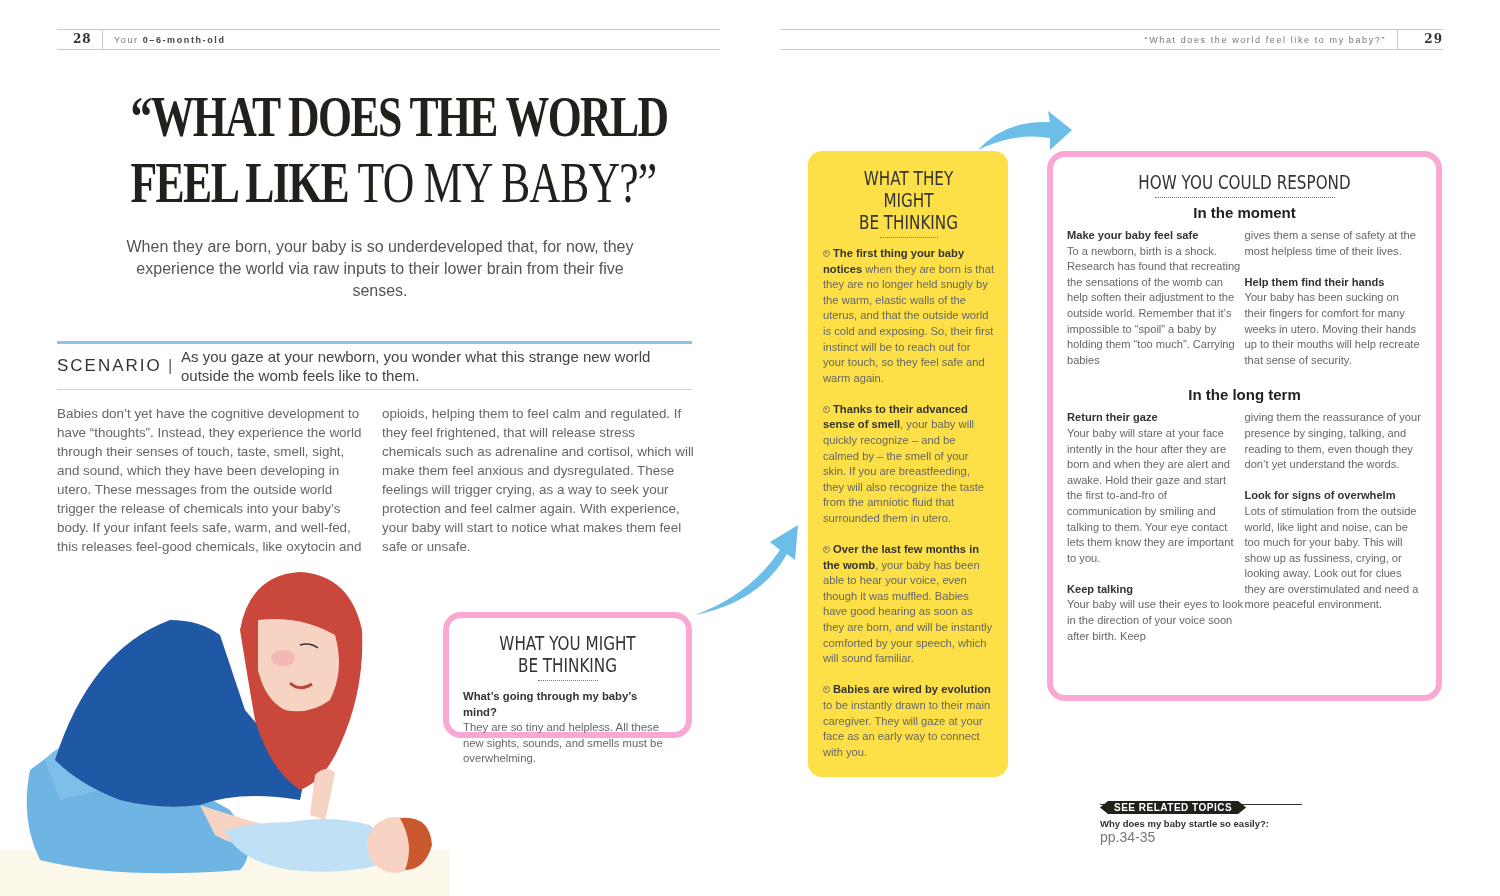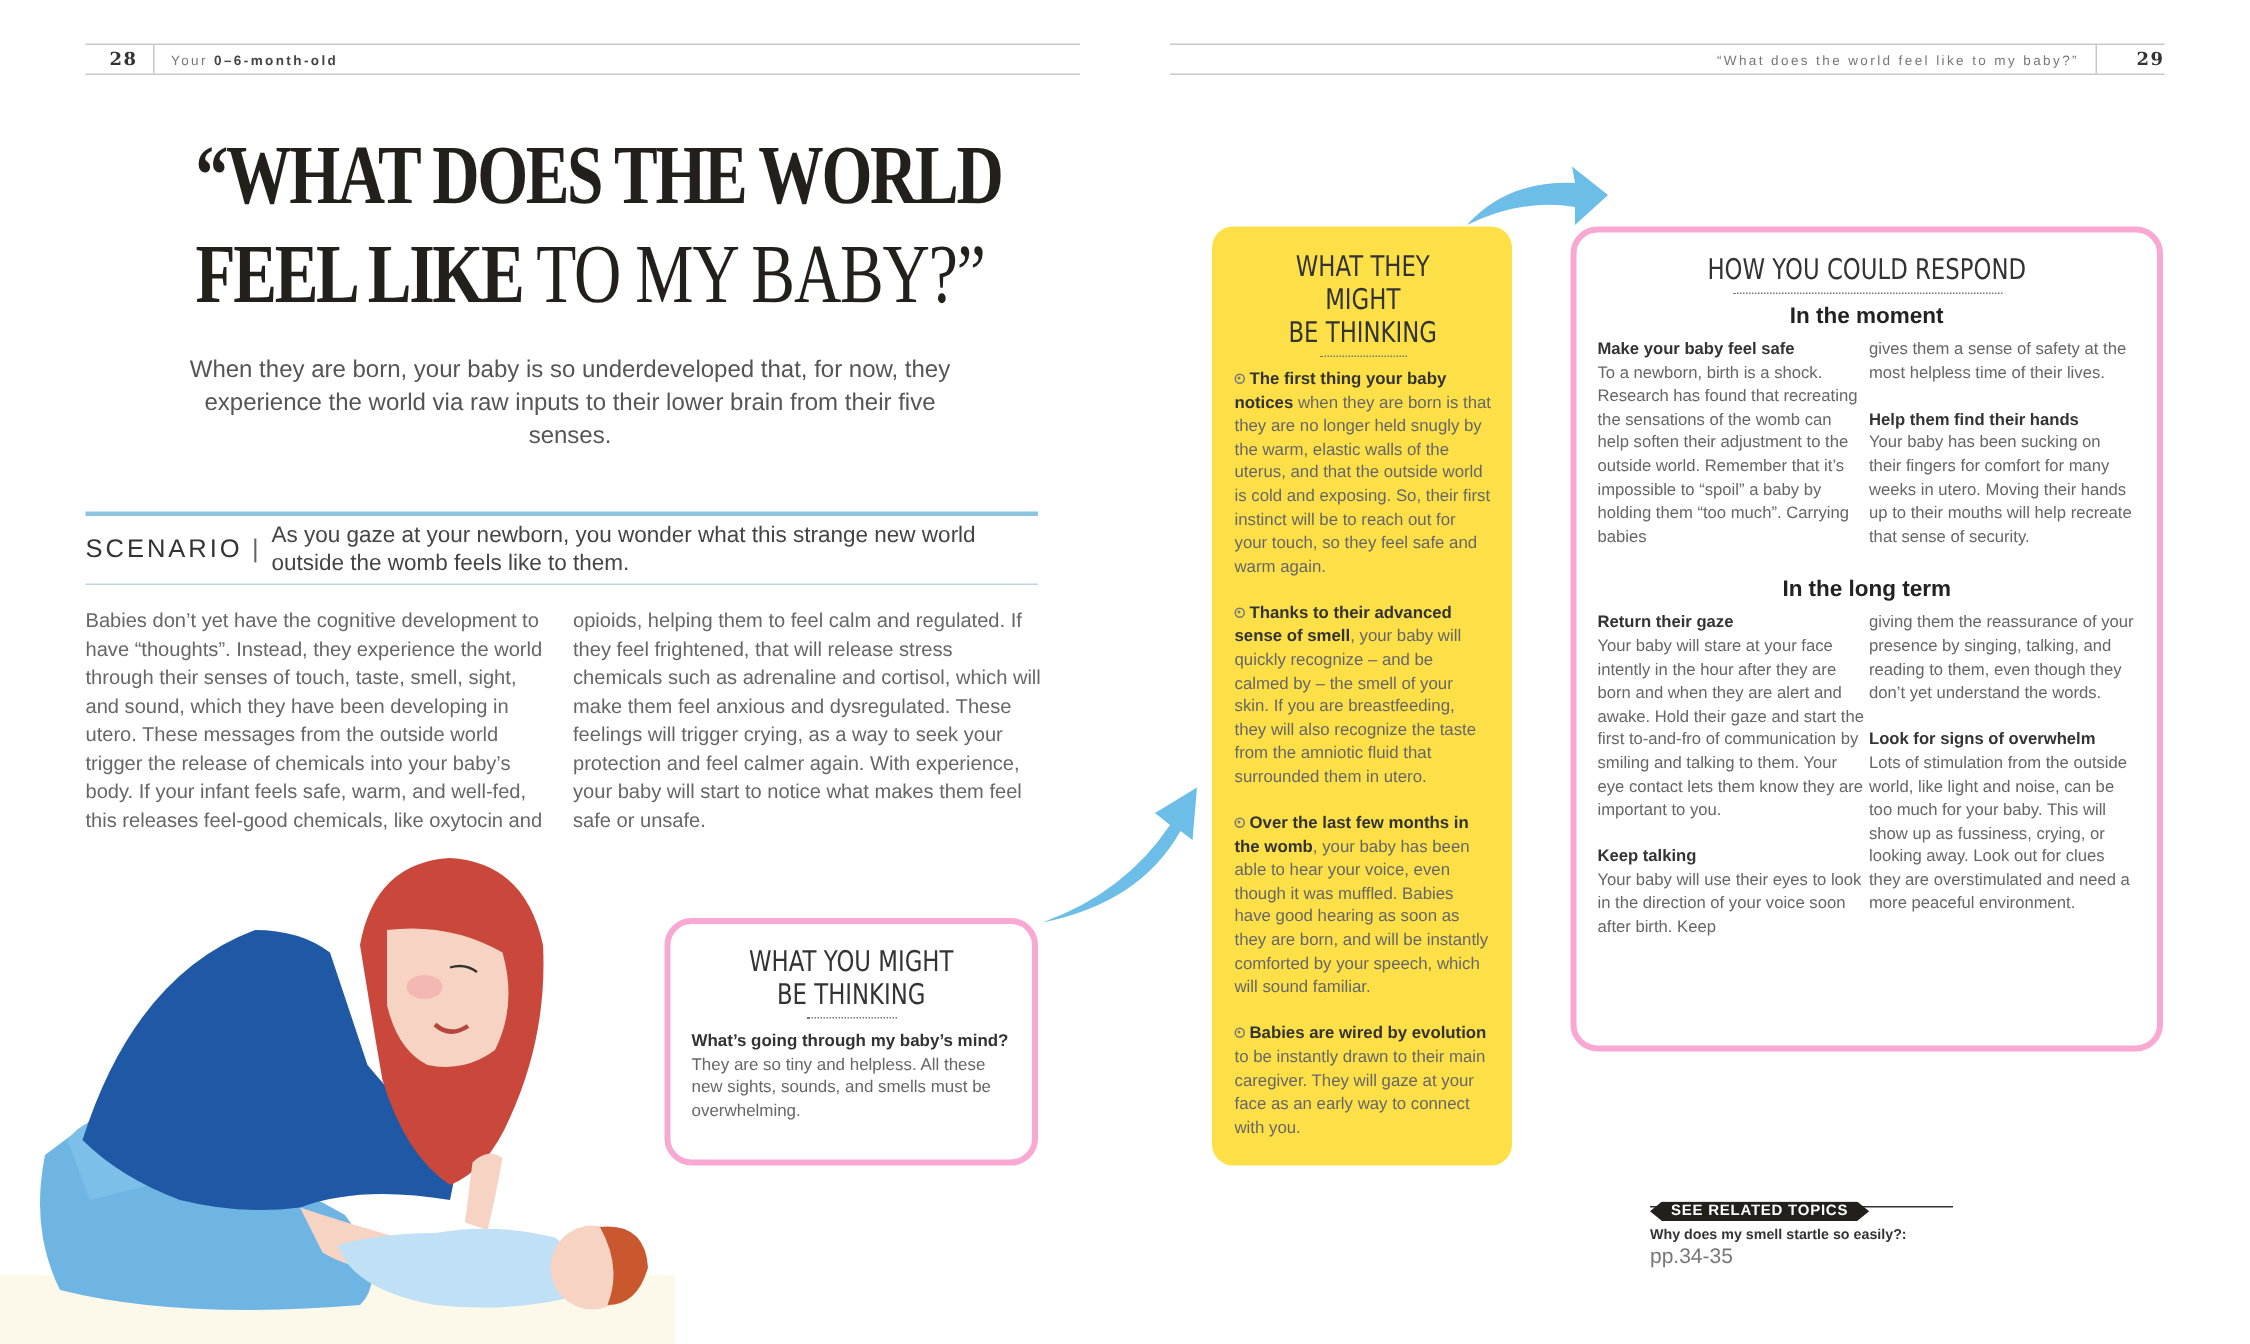--- a/index.html
+++ b/index.html
@@ -38,22 +38,22 @@
   .scen-text { position: absolute; left: 181px; top: 347px; width: 480px; font-size: 15px; line-height: 19px; color: #444; }
 
   .body-col { position: absolute; top: 404px; width: 312px; font-size: 13.4px; line-height: 19px; color: #666; }
   .body-col.c1 { left: 57px; }
   .body-col.c2 { left: 382px; }
 
   
   .illus { position: absolute; left: 0; top: 560px; width: 450px; height: 336px; }
 
   
-  .card { position: absolute; border: 4px solid #f9a8d4; border-radius: 18px; background: #fff; }
-  .card.you { left: 443px; top: 612px; width: 249px; height: 165px; padding: 14px 14px; }
+  .card { position: absolute; border: 6px solid #f9a8d4; border-radius: 18px; background: #fff; }
+  .card.you { left: 443px; top: 612px; width: 249px; height: 126px; padding: 14px 14px; }
   .card-h { font-family: "DejaVu Sans", sans-serif; font-weight: normal; text-align: center; color: #333; font-size: 19px; line-height: 22px; letter-spacing: 0px; transform: scaleX(0.8); }
   .dots { width: 60px; margin: 4px auto 8px; border-top: 1px dotted #777; }
   .card-q { font-size: 11.3px; font-weight: bold; color: #333; line-height: 15.5px; }
   .card-p { font-size: 11.3px; color: #666; line-height: 15.5px; }
 
   
   .they { position: absolute; left: 808px; top: 151px; width: 200px; height: 626px; background: #fde047; border-radius: 14px; padding: 16px 14px 0 15px; }
   .they .card-h { font-size: 19px; }
   .they .dots { width: 58px; }
   .they p { font-size: 11.2px; line-height: 15.6px; color: #666; margin-bottom: 15.5px; }
@@ -195,15 +195,15 @@
       <div class="gap"></div>
       <div class="h">Look for signs of overwhelm</div>
       <div>Lots of stimulation from the outside world, like light and noise, can be too much for your baby. This will show up as fussiness, crying, or looking away. Look out for clues they are overstimulated and need a more peaceful environment.</div>
     </div>
   </div>
 </div>
 
 <div class="related">
   <div class="rel-line"></div>
   <span class="rel-badge">SEE RELATED TOPICS</span>
-  <div class="rel-q">Why does my smell startle so easily?:</div>
+  <div class="rel-q">Why does my baby startle so easily?:</div>
   <div class="rel-p">pp.34-35</div>
 </div>
 
 </body></html>

